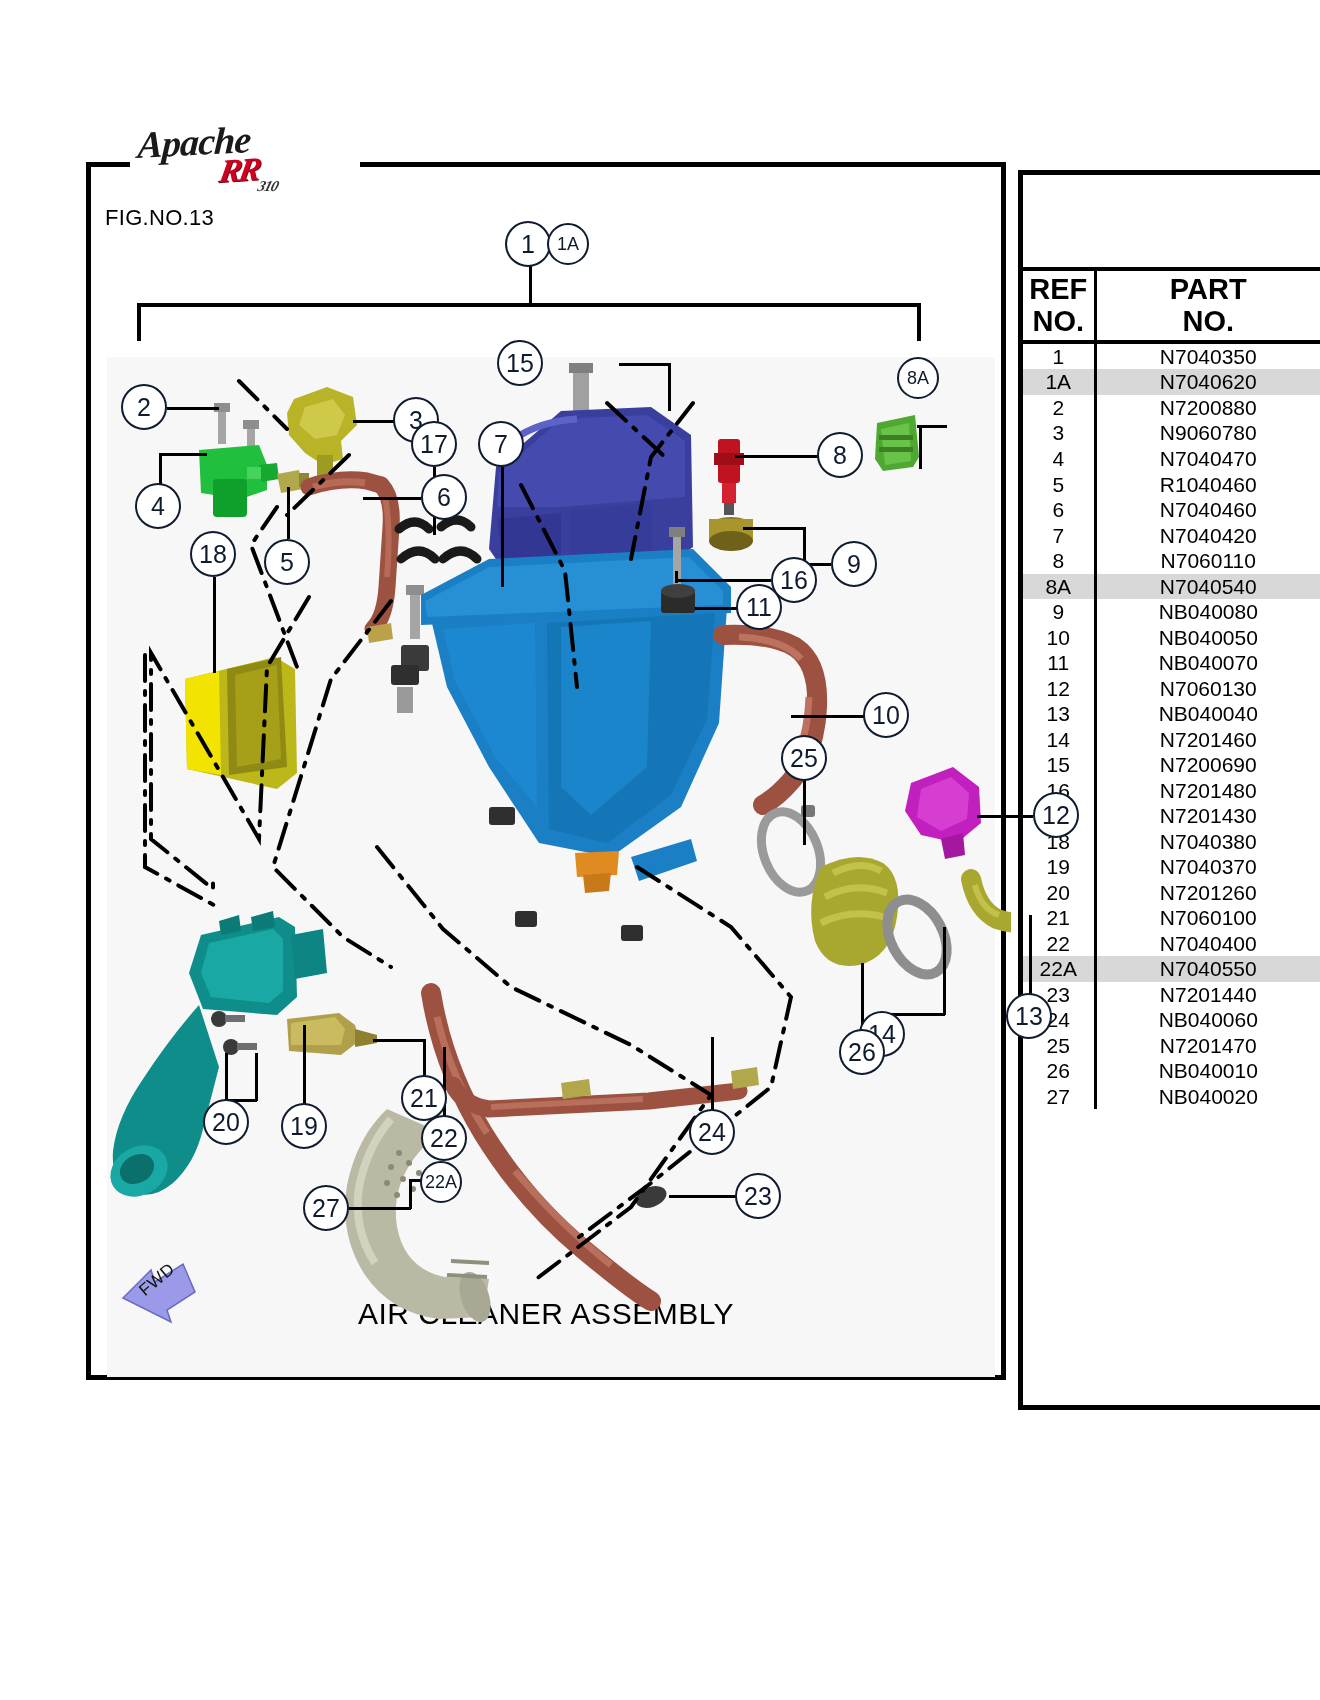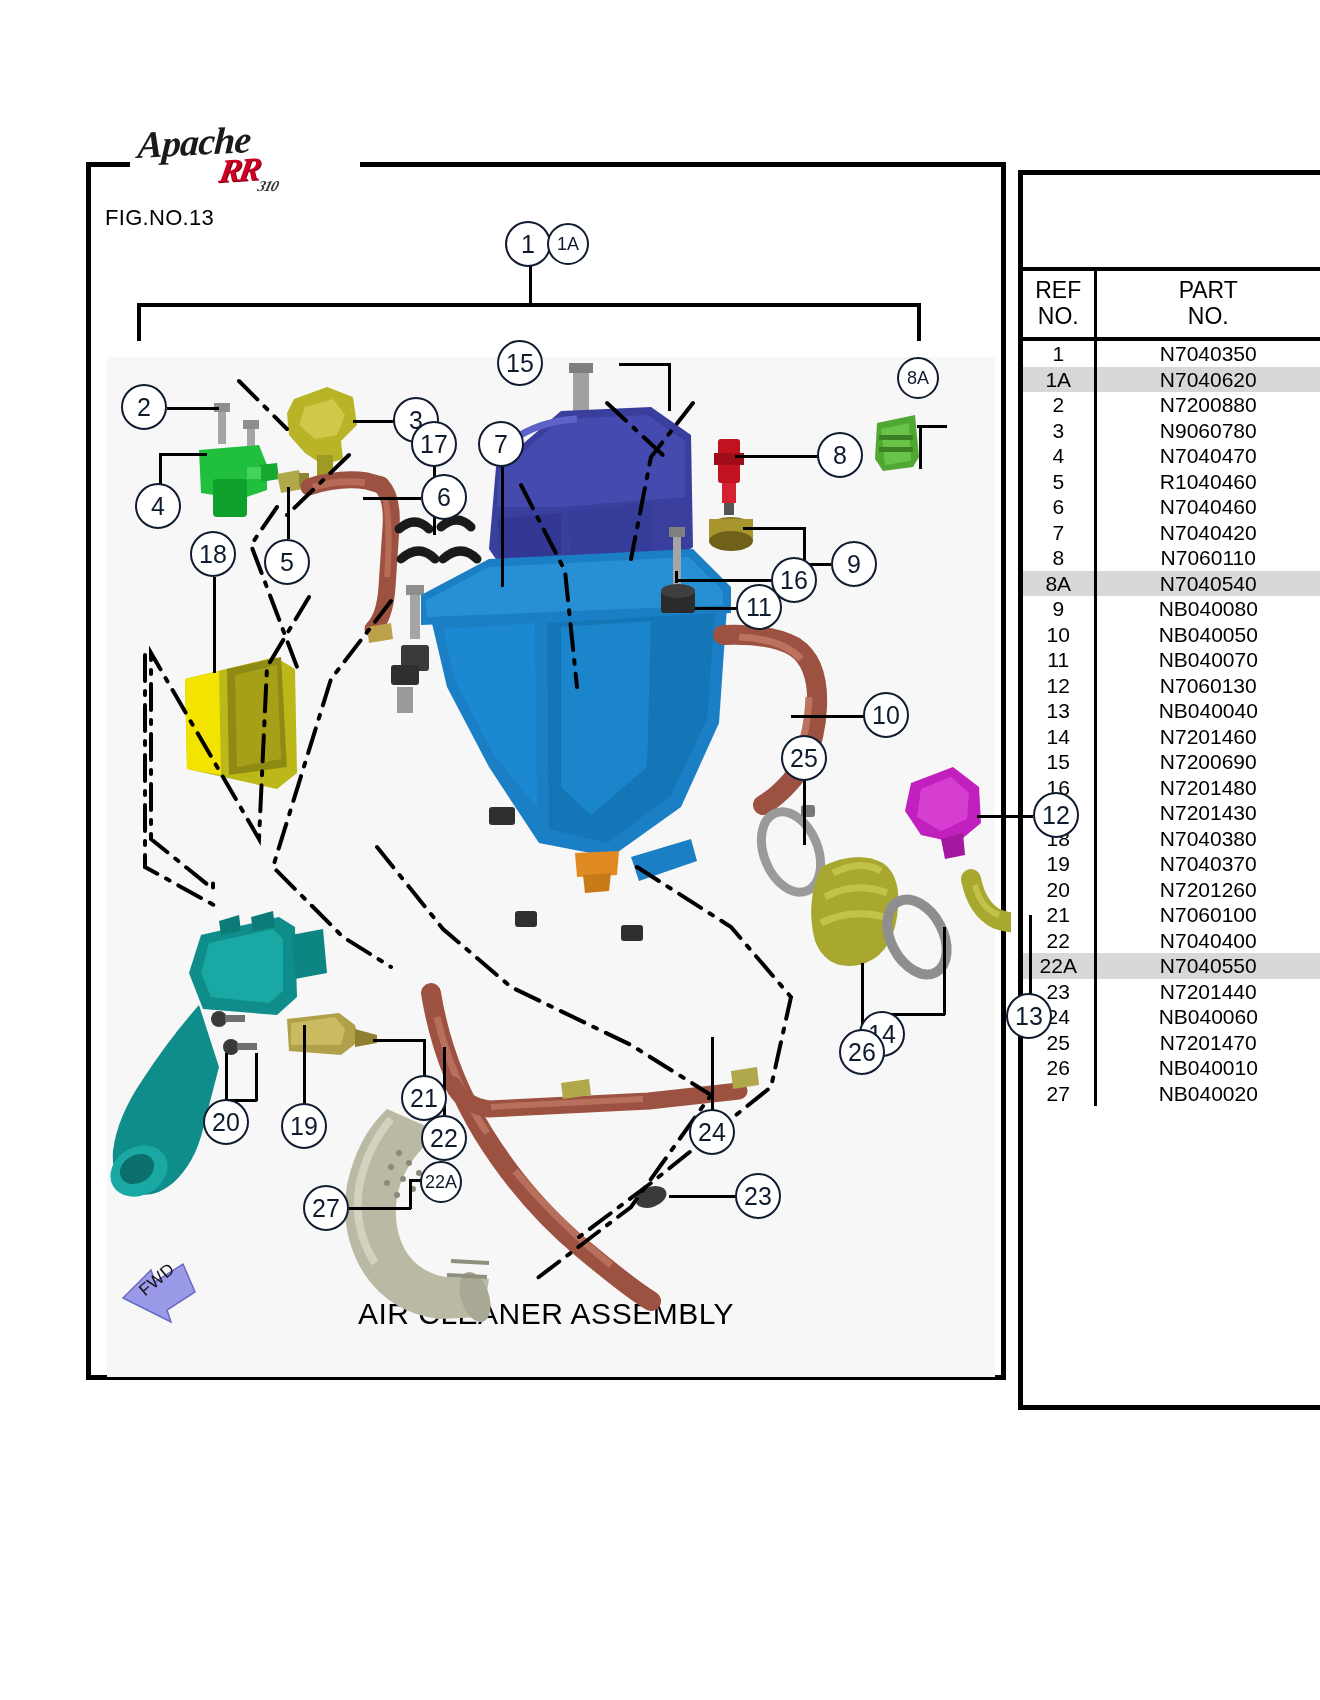--- a/index.html
+++ b/index.html
@@ -169,22 +169,22 @@
     table-layout: fixed;
   }
   table.parts th, table.parts td {
     text-align: center;
     font-size: 21px;
     color: #000;
     padding: 1px 0;
     line-height: 1.12;
   }
   table.parts th {
-    font-weight: normal;
-    font-size: 23px;
+    font-weight: bold;
+    font-size: 29px;
     padding: 2px 0;
   }
   table.parts .col-ref { width: 72px; border-right: 3px solid #000; }
   thead tr { border-bottom: 4px solid #000; }
   tr.shaded td { background: #d8d8d8; }
   .hdr-cell { height: 68px; vertical-align: middle; }
   .hdr-line2 { display: block; }
 </style>
 </head>
 <body>

